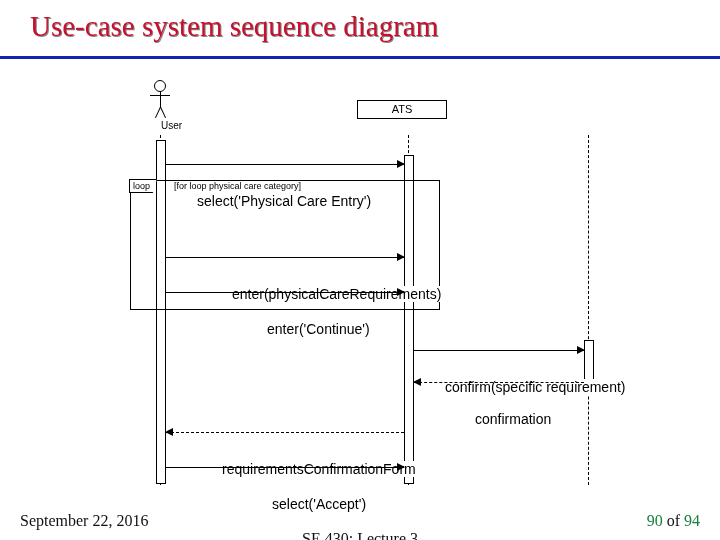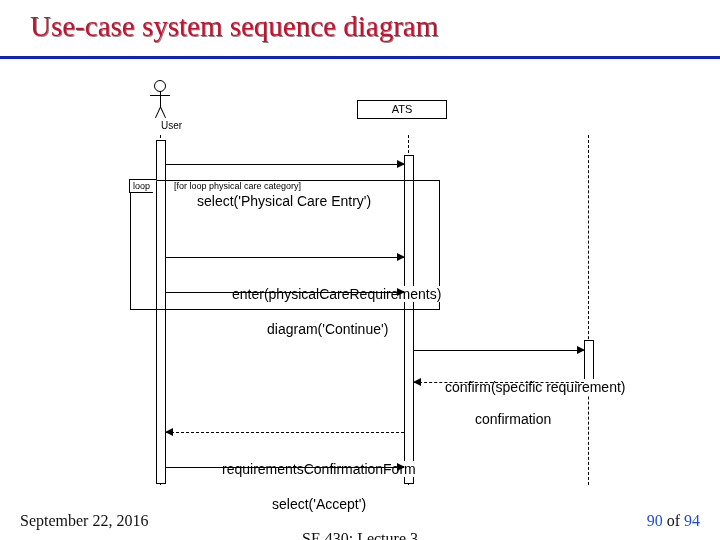--- a/index.html
+++ b/index.html
@@ -38,21 +38,21 @@
     bottom: 10px;
     left: 0;
     width: 720px;
     font-family: "Times New Roman", Times, serif;
     font-size: 16px;
     color: #111;
   }
   .footer-left  { position: absolute; left: 20px; bottom: 0; }
   .footer-center{ position: absolute; left: 0; right: 0; text-align: center; }
   .footer-right { position: absolute; right: 20px; bottom: 0; }
-  .footer-right .p { color: #1d4ed8; margin-top: 6px; }
+  .footer-right .p { color: #15803d; margin-top: 6px; }
 
   
   .diag {
     position: absolute;
     top: 80px;
     left: 120px;
     width: 520px;
     height: 420px;
     font-size: 9px;
   }
@@ -223,21 +223,21 @@
     </div>
 
 
     <div class="msg right" style="left:46px; width:238px; top:165px;text-align:right;">
       <div class="mlabel" style="left:65px;">enter(physicalCareRequirements)</div>
       <div class="mline"></div>
         <div class="head"></div>
     </div>
 
     <div class="msg right" style="left:46px; width:238px; top:200px;">
-      <div class="mlabel" style="left:100px;">diagram('Continue')</div>
+      <div class="mlabel" style="left:100px;">enter('Continue')</div>
       <div class="mline"></div>
         <div class="head"></div>
     </div>
 
     <div class="msg right" style="left:294px; width:170px; top:258px;">
       <div class="mlabel" style="left:30px;">confirm(specific requirement)</div>
       <div class="mline"></div>
         <div class="head"></div>
     </div>
 

